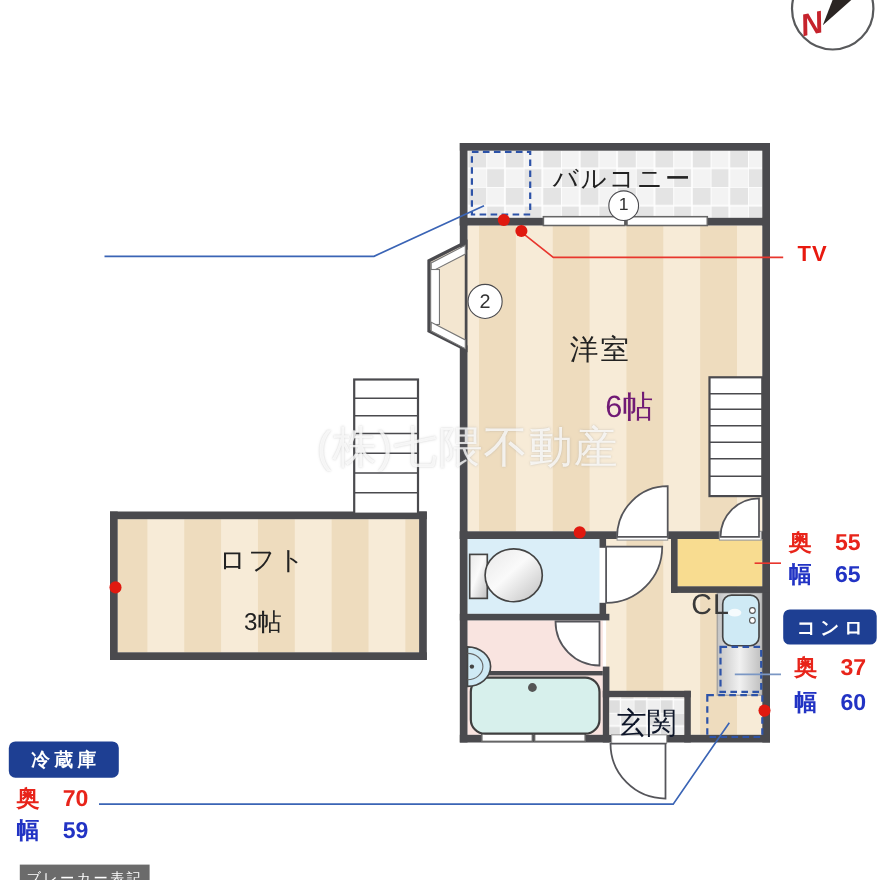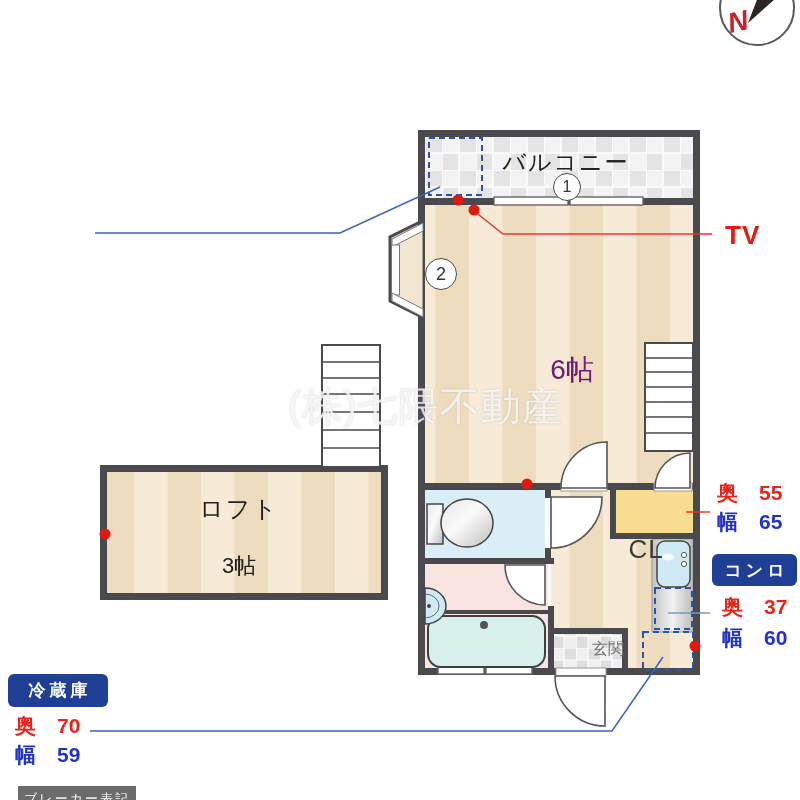--- a/index.html
+++ b/index.html
@@ -11,21 +11,21 @@
   .tag{position:absolute;z-index:3;background:#1e3f93;color:#fff;border-radius:6px;
        display:flex;align-items:center;justify-content:center;font-size:17px;font-weight:bold;}
   .tag span{letter-spacing:4px;margin-left:4px;}
   .badge{position:absolute;z-index:3;background:#fff;border:1.6px solid #4a4a4e;border-radius:50%;
          text-align:center;font-weight:normal;color:#333;}
   .meas{position:absolute;z-index:3;display:flex;align-items:baseline;font-weight:bold;font-size:21px;}
   .meas .lab{width:26px;text-align:left;}
   .meas .val{margin-left:16px;width:34px;text-align:left;}
   .red{color:#e8241a;}
   .blue{color:#2233c4;}
-  .tv{position:absolute;z-index:3;color:#e8190f;font-size:26px;font-weight:bold;letter-spacing:1px;}
+  .tv{position:absolute;z-index:3;color:#e8190f;font-size:20px;font-weight:bold;letter-spacing:1px;}
   .watermark{position:absolute;z-index:4;color:rgba(255,255,255,0.78);font-size:40px;letter-spacing:1px;
              text-shadow:0 0 2px rgba(140,140,140,0.45);white-space:nowrap;}
   .breaker{position:absolute;z-index:3;background:#6b6b6b;color:#fff;font-size:13px;
            display:flex;align-items:center;justify-content:center;letter-spacing:2px;}
   .compass-n{position:absolute;z-index:3;color:#c6232c;font-size:28px;font-weight:bold;font-style:italic;
              transform:rotate(-12deg);}
 </style>
 </head>
 <body>
 
@@ -179,26 +179,27 @@
   <g>
     <circle cx="757" cy="8" r="37" fill="#fff" stroke="#58595b" stroke-width="2"></circle>
     <polygon points="748,23 760,-8 775,-1" fill="#2b2523"></polygon>
   </g>
 </svg>
 
   <div class="txt" style="left:490px;top:147px;width:152px;font-size:23px;letter-spacing:2px;color:#222;">バルコニー</div>
   <div class="badge" style="left:553px;top:173px;width:26px;height:26px;line-height:26px;font-size:16px;">1</div>
 
   <div class="badge" style="left:425px;top:258px;width:30px;height:30px;line-height:30px;font-size:18px;">2</div>
+  <div class="txt" style="left:491px;top:300px;width:110px;font-size:26px;letter-spacing:2px;color:#222;">洋室</div>
   <div class="txt" style="left:522px;top:351px;width:100px;font-size:28px;color:#701a75;">6帖</div>
 
   <div class="txt" style="left:179px;top:493px;width:120px;font-size:24px;letter-spacing:2px;color:#222;">ロフト</div>
   <div class="txt" style="left:189px;top:551px;width:100px;font-size:22px;color:#222;">3帖</div>
 
-  <div class="txt" style="left:554px;top:639px;width:68px;font-size:16px;color:#737373;z-index:3;padding-left:20px;">玄関</div>
+  <div class="txt" style="left:554px;top:639px;width:68px;font-size:27px;color:#0f172a;z-index:3;">玄関</div>
 
   <div class="txt" style="left:616px;top:497px;width:60px;font-size:26px;color:#3a3a3a;letter-spacing:1px;margin-top:37px;">CL</div>
 
   <div class="tv" style="left:725px;top:220px;">TV</div>
 
 
   <div class="meas" style="left:717px;top:479px;">
     <span class="lab red">奥</span>
     <span class="val red">55</span>
   </div>

